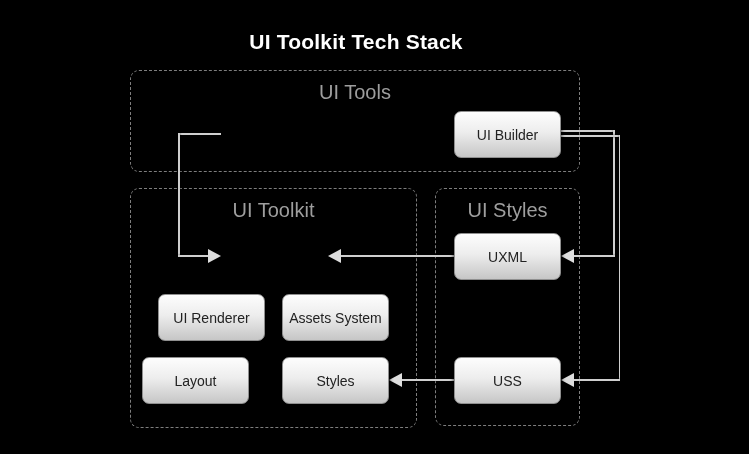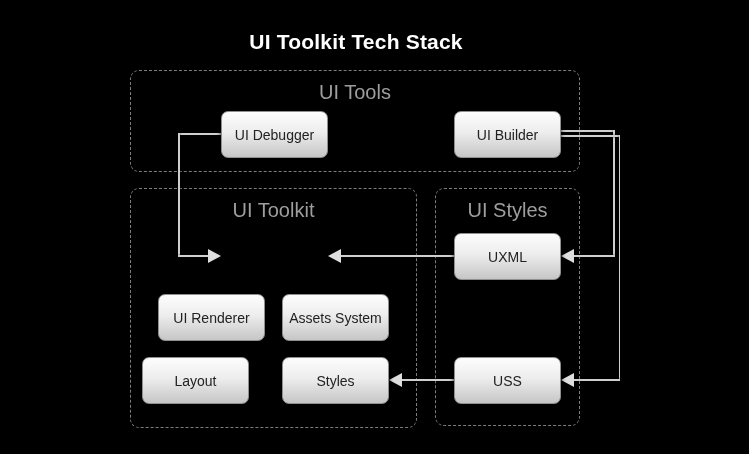--- a/index.html
+++ b/index.html
@@ -95,21 +95,20 @@
   <div class="edge" style="left:619px;top:135px;width:2px;height:246px"></div>
   <div class="edge" style="left:574px;top:379px;width:47px;height:2px"></div>
   <div class="arrow arrow-left" style="left:561px;top:373px"></div>
 
   <div class="edge" style="left:341px;top:255px;width:113px;height:2px"></div>
   <div class="arrow arrow-left" style="left:328px;top:249px"></div>
 
   <div class="edge" style="left:402px;top:379px;width:52px;height:2px"></div>
   <div class="arrow arrow-left" style="left:389px;top:373px"></div>
 
-  <div class="node" style="left:221px;top:111px">UI Debugger</div>
   <div class="node" style="left:454px;top:111px">UI Builder</div>
 
   <div class="node" style="left:158px;top:294px">UI Renderer</div>
   <div class="node" style="left:282px;top:294px">Assets System</div>
   <div class="node" style="left:142px;top:357px">Layout</div>
   <div class="node" style="left:282px;top:357px">Styles</div>
 
   <div class="node" style="left:454px;top:233px">UXML</div>
   <div class="node" style="left:454px;top:357px">USS</div>
 

